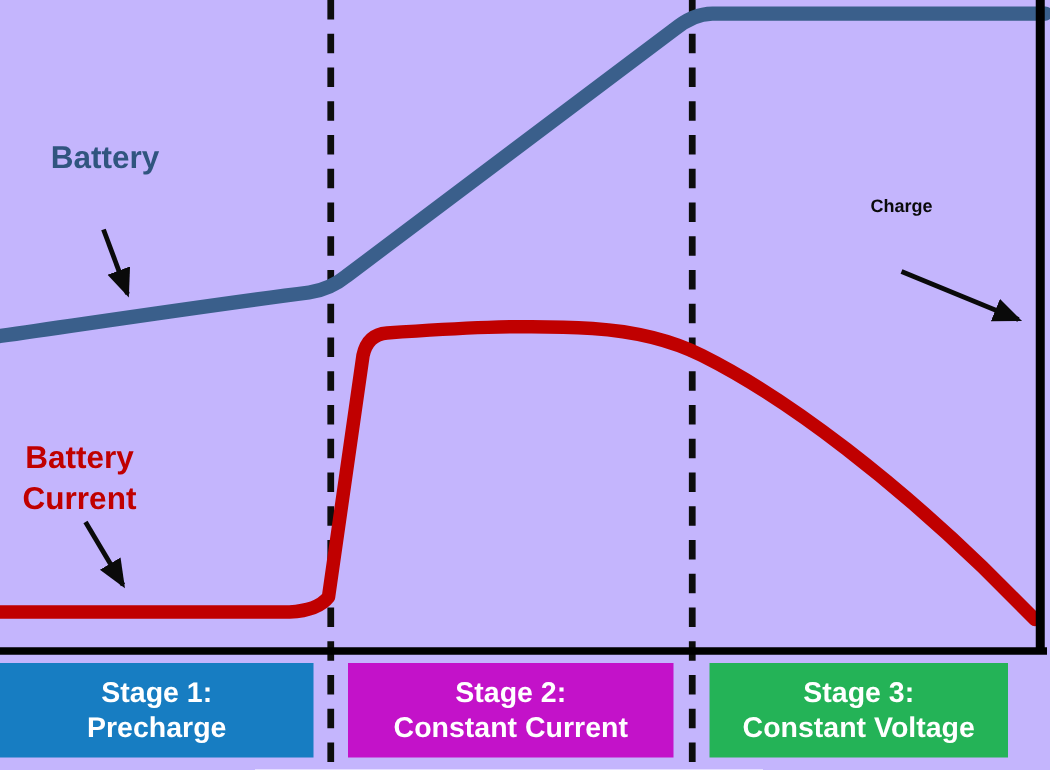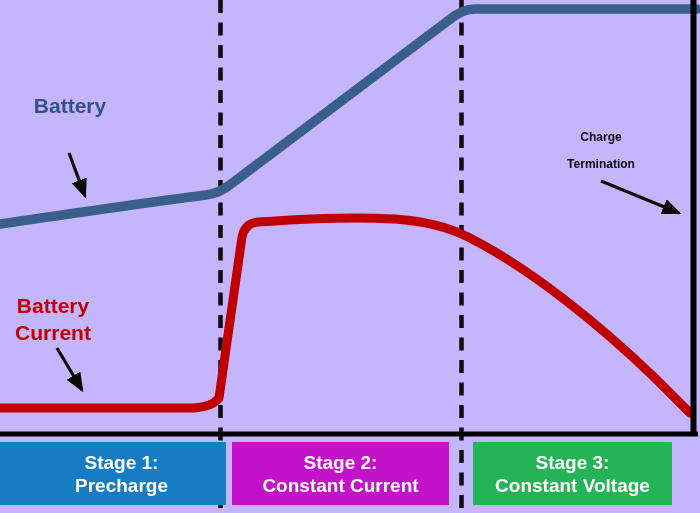--- a/index.html
+++ b/index.html
@@ -72,24 +72,23 @@
     <span class="line">Battery</span>
   </div>
 
   <div class="anno anno-current" style="color: rgb(192, 0, 0);">
     <span class="line">Battery</span>
     <span class="line">Current</span>
   </div>
 
   <div class="anno anno-term" style="color: rgb(10, 10, 10);">
     <span class="line">Charge</span>
-    <span class="line">Termination</span>
   </div>
 
-  <div class="stage-box stage-1" style="background: rgb(23, 125, 194); color: rgb(255, 255, 255); padding-left: 17px;">
+  <div class="stage-box stage-1" style="background: rgb(23, 125, 194); color: rgb(255, 255, 255);">
     <span class="line">Stage 1:</span>
     <span class="line">Precharge</span>
   </div>
 
   <div class="stage-box stage-2" style="background: rgb(195, 18, 201); color: rgb(255, 255, 255);">
     <span class="line">Stage 2:</span>
     <span class="line">Constant Current</span>
   </div>
 
   <div class="stage-box stage-3" style="background: rgb(36, 179, 87); color: rgb(255, 255, 255);">

